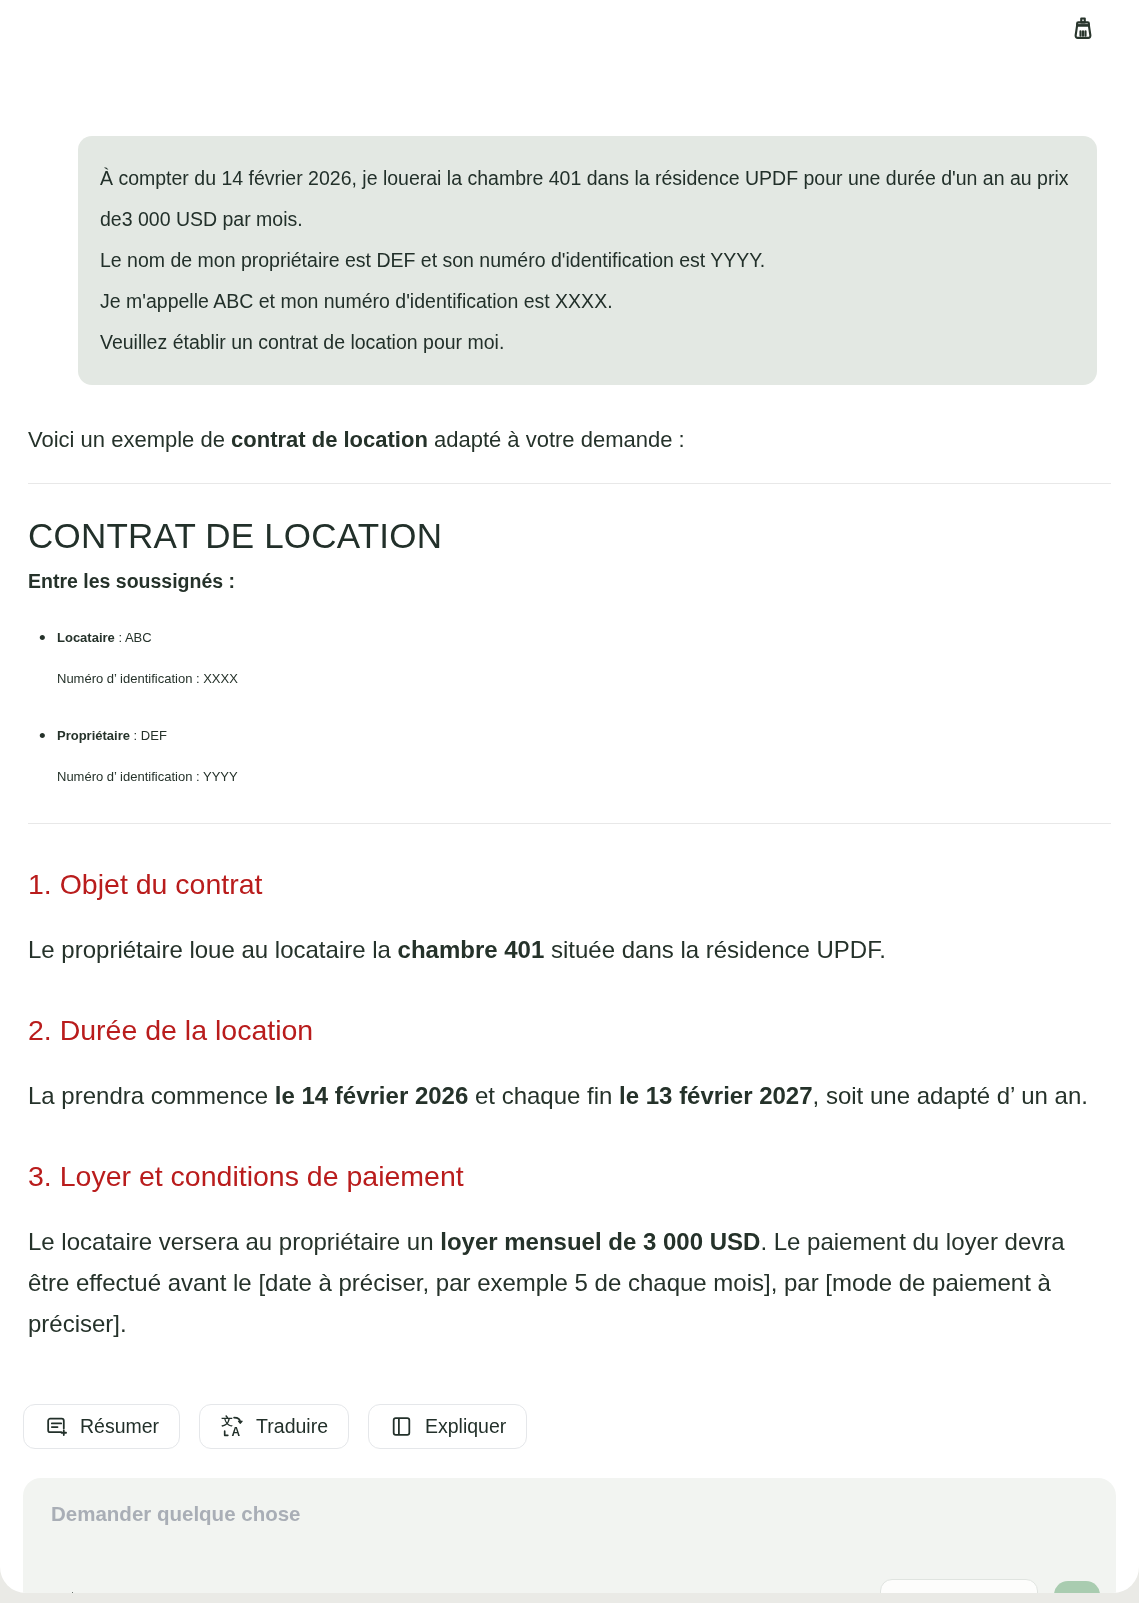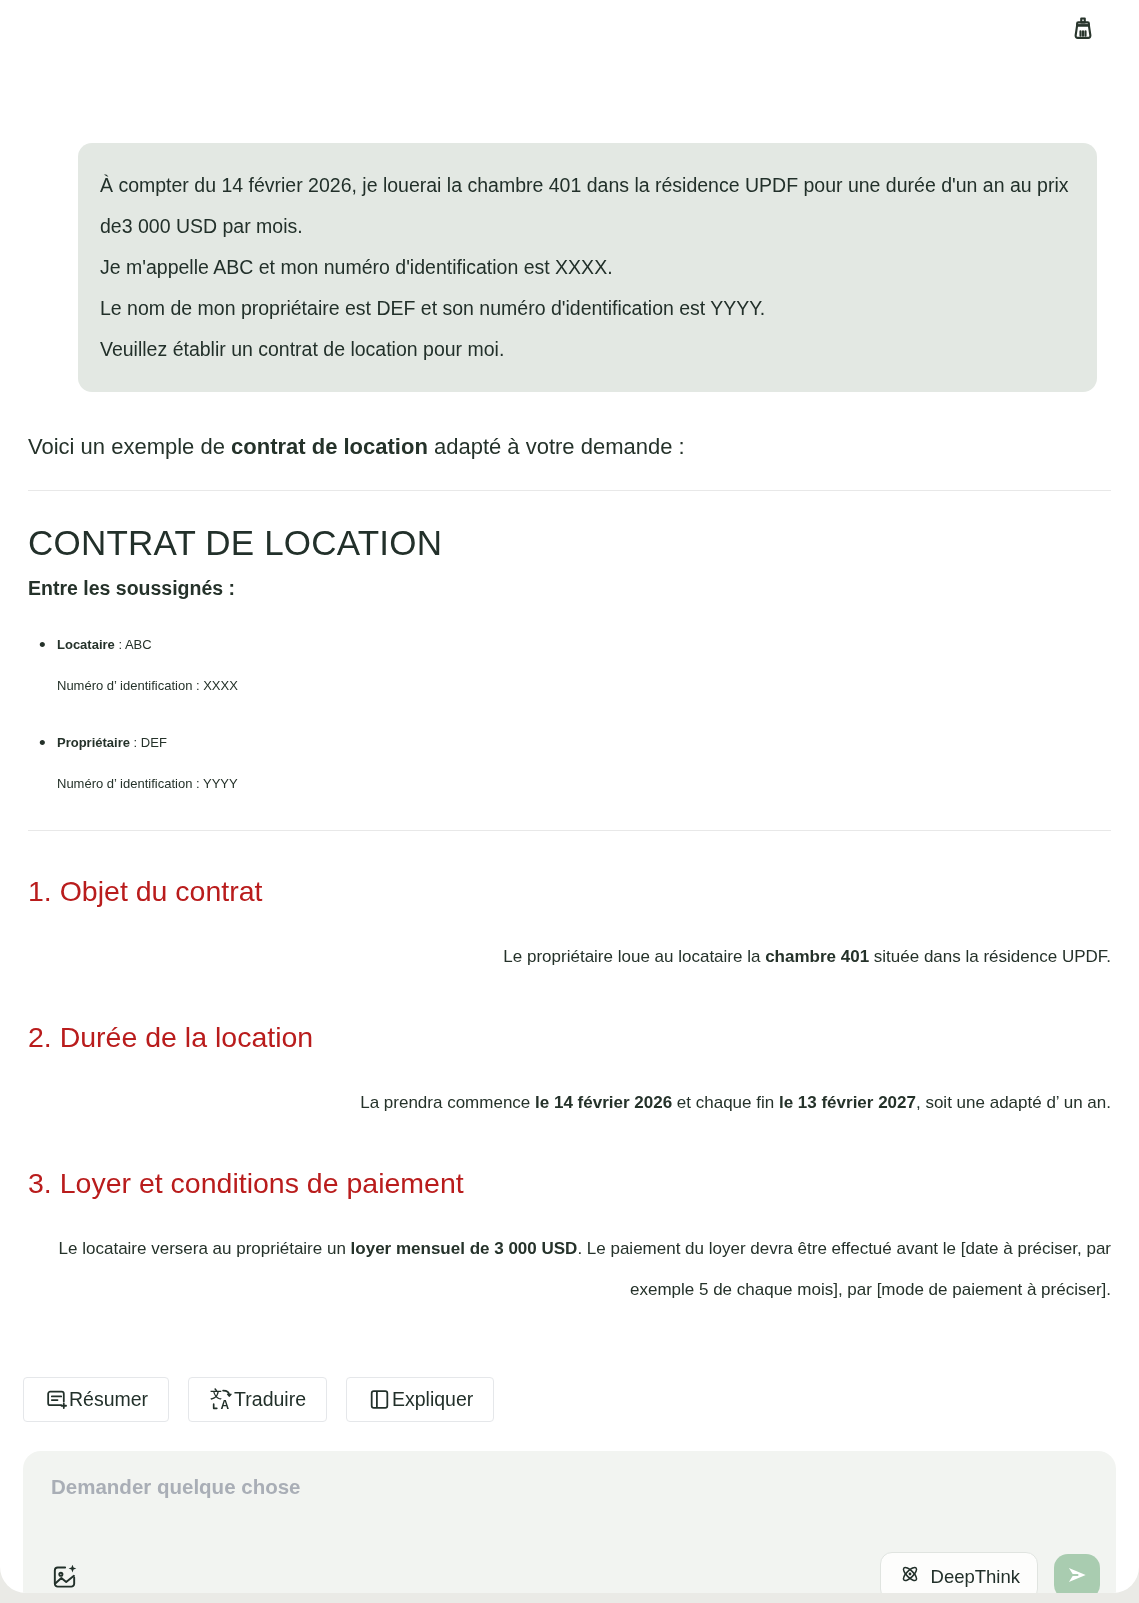--- a/index.html
+++ b/index.html
@@ -22,21 +22,21 @@
     position: absolute;
     top: 14px;
     right: 40px;
     width: 32px;
     height: 32px;
     background: none;
     border: none;
     cursor: pointer;
     padding: 0;
   }
-  .chat { padding: 15px 28px; }
+  .chat { padding: 8px 28px; }
 
   
   .user-bubble {
     margin: 128px 14px 0 50px;
     width: 1019px;
     background: #e3e8e3;
     border-radius: 14px;
     padding: 22px 22px;
     font-size: 19.5px;
     line-height: 41px;
@@ -75,38 +75,37 @@
   }
   .bullet-body { font-size: 13px; line-height: 41px; }
   .md h2 {
     margin-top: 44px;
     font-size: 28.5px;
     font-weight: 500;
     color: #b91c1c;
   }
   .md p.body-p {
     margin-top: 28px;
-    font-size: 17px;
+    font-size: 24px;
     line-height: 41px;
-    text-align: right;
   }
 
   
   .actions {
     display: flex;
     gap: 19px;
     margin: 52px 0 0 23px;
   }
   .action-btn {
     display: flex;
     align-items: center;
-    gap: 0;
+    gap: 11px;
     background: #ffffff;
     border: 1px solid #e5e7ea;
-    border-radius: 4px;
+    border-radius: 12px;
     padding: 9px 20px;
     font-size: 19.5px;
     font-family: "Liberation Sans", sans-serif;
     color: #22302a;
     cursor: pointer;
   }
   .action-btn svg { display: block; }
 
   
   .composer {
@@ -188,22 +187,22 @@
         <path d="M7.3 9.1h9.4l1.2 8.1a1.7 1.7 0 0 1-1.7 1.9H7.8a1.7 1.7 0 0 1-1.7-1.9z"></path>
         <path d="M10 13.8v3.6M12 13.8v3.6M14 13.8v3.6"></path>
       </svg>
     </span>
   </button>
 
   <div class="chat">
 
     <div class="user-bubble">
       <p>À compter du 14 février 2026, je louerai la chambre 401 dans la résidence UPDF pour une durée d'un an au prix de3 000 USD par mois.</p>
+      <p>Le nom de mon propriétaire est DEF et son numéro d'identification est YYYY.</p>
       <p>Je m'appelle ABC et mon numéro d'identification est XXXX.</p>
-      <p>Le nom de mon propriétaire est DEF et son numéro d'identification est YYYY.</p>
       <p>Veuillez établir un contrat de location pour moi.</p>
     </div>
 
     <div class="md">
 
       <p class="intro"><span>Voici un exemple de </span><b>contrat de location</b><span> adapté à votre demande :</span></p>
 
       <hr class="md-rule">
 
       <h1>CONTRAT DE LOCATION</h1>

